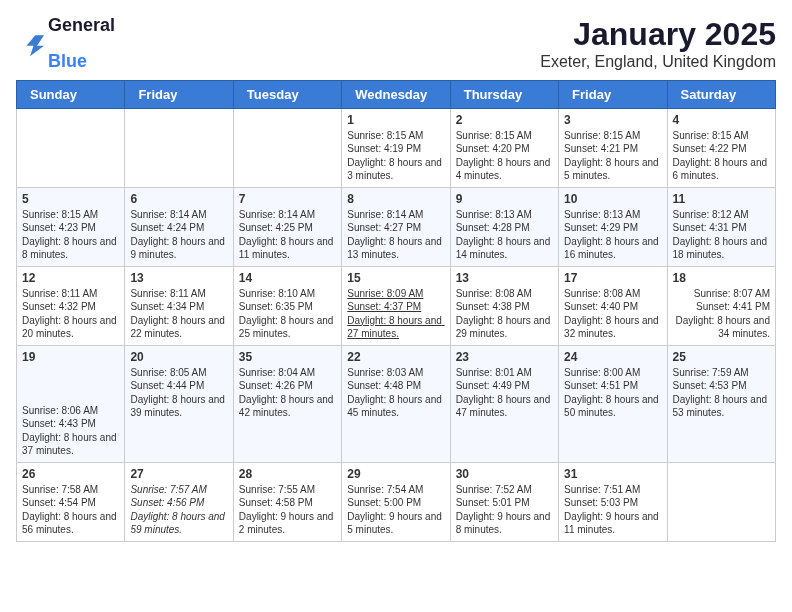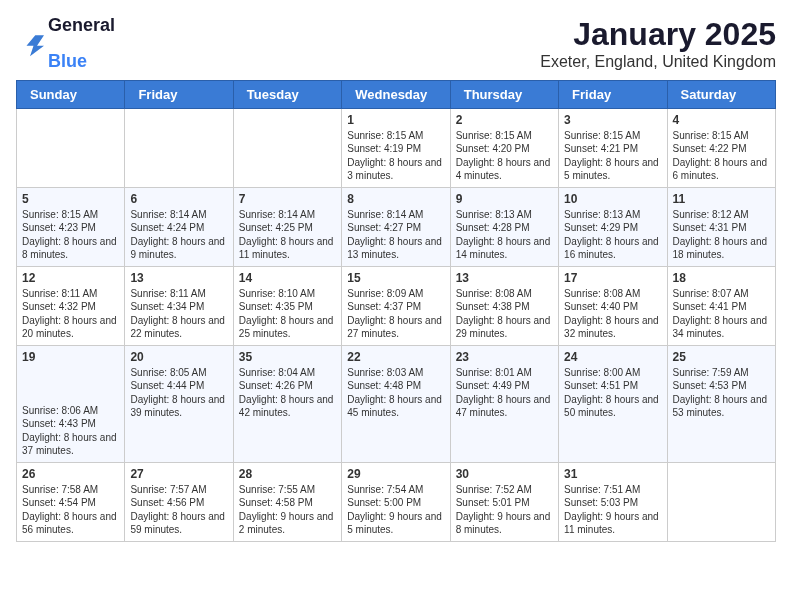--- a/index.html
+++ b/index.html
@@ -210,44 +210,44 @@
         </td>
         <td>
           <span class="day-number">13</span>
           <div class="day-info" style="white-space: pre-wrap;">Sunrise: 8:11 AM
 Sunset: 4:34 PM
 Daylight: 8 hours and 22 minutes.</div>
         </td>
         <td>
           <span class="day-number">14</span>
           <div class="day-info" style="white-space: pre-wrap;">Sunrise: 8:10 AM
-Sunset: 4:35 PM
+Sunset: 6:35 PM
 Daylight: 8 hours and 25 minutes.</div>
         </td>
         <td>
           <span class="day-number">15</span>
-          <div class="day-info" style="white-space: pre-wrap;">Sunrise: 8:09 AM
+          <div class="day-info" style="white-space: pre-wrap; text-decoration: underline;">Sunrise: 8:09 AM
 Sunset: 4:37 PM
 Daylight: 8 hours and 27 minutes.</div>
         </td>
         <td>
           <span class="day-number">13</span>
           <div class="day-info" style="white-space: pre-wrap;">Sunrise: 8:08 AM
 Sunset: 4:38 PM
 Daylight: 8 hours and 29 minutes.</div>
         </td>
         <td>
           <span class="day-number">17</span>
           <div class="day-info" style="white-space: pre-wrap;">Sunrise: 8:08 AM
 Sunset: 4:40 PM
 Daylight: 8 hours and 32 minutes.</div>
         </td>
         <td>
           <span class="day-number">18</span>
-          <div class="day-info" style="white-space: pre-wrap;">Sunrise: 8:07 AM
+          <div class="day-info" style="white-space: pre-wrap; text-align: right;">Sunrise: 8:07 AM
 Sunset: 4:41 PM
 Daylight: 8 hours and 34 minutes.</div>
         </td>
       </tr>
       <tr>
         <td>
           <span class="day-number">19</span>
           <div class="day-info" style="white-space: pre-wrap; margin-top: 40px;">Sunrise: 8:06 AM
 Sunset: 4:43 PM
 Daylight: 8 hours and 37 minutes.</div>
@@ -291,21 +291,21 @@
       </tr>
       <tr>
         <td>
           <span class="day-number">26</span>
           <div class="day-info" style="white-space: pre-wrap;">Sunrise: 7:58 AM
 Sunset: 4:54 PM
 Daylight: 8 hours and 56 minutes.</div>
         </td>
         <td>
           <span class="day-number">27</span>
-          <div class="day-info" style="white-space: pre-wrap;">Sunrise: 7:57 AM
+          <div class="day-info" style="white-space: pre-wrap; font-style: italic;">Sunrise: 7:57 AM
 Sunset: 4:56 PM
 Daylight: 8 hours and 59 minutes.</div>
         </td>
         <td>
           <span class="day-number">28</span>
           <div class="day-info" style="white-space: pre-wrap;">Sunrise: 7:55 AM
 Sunset: 4:58 PM
 Daylight: 9 hours and 2 minutes.</div>
         </td>
         <td>

